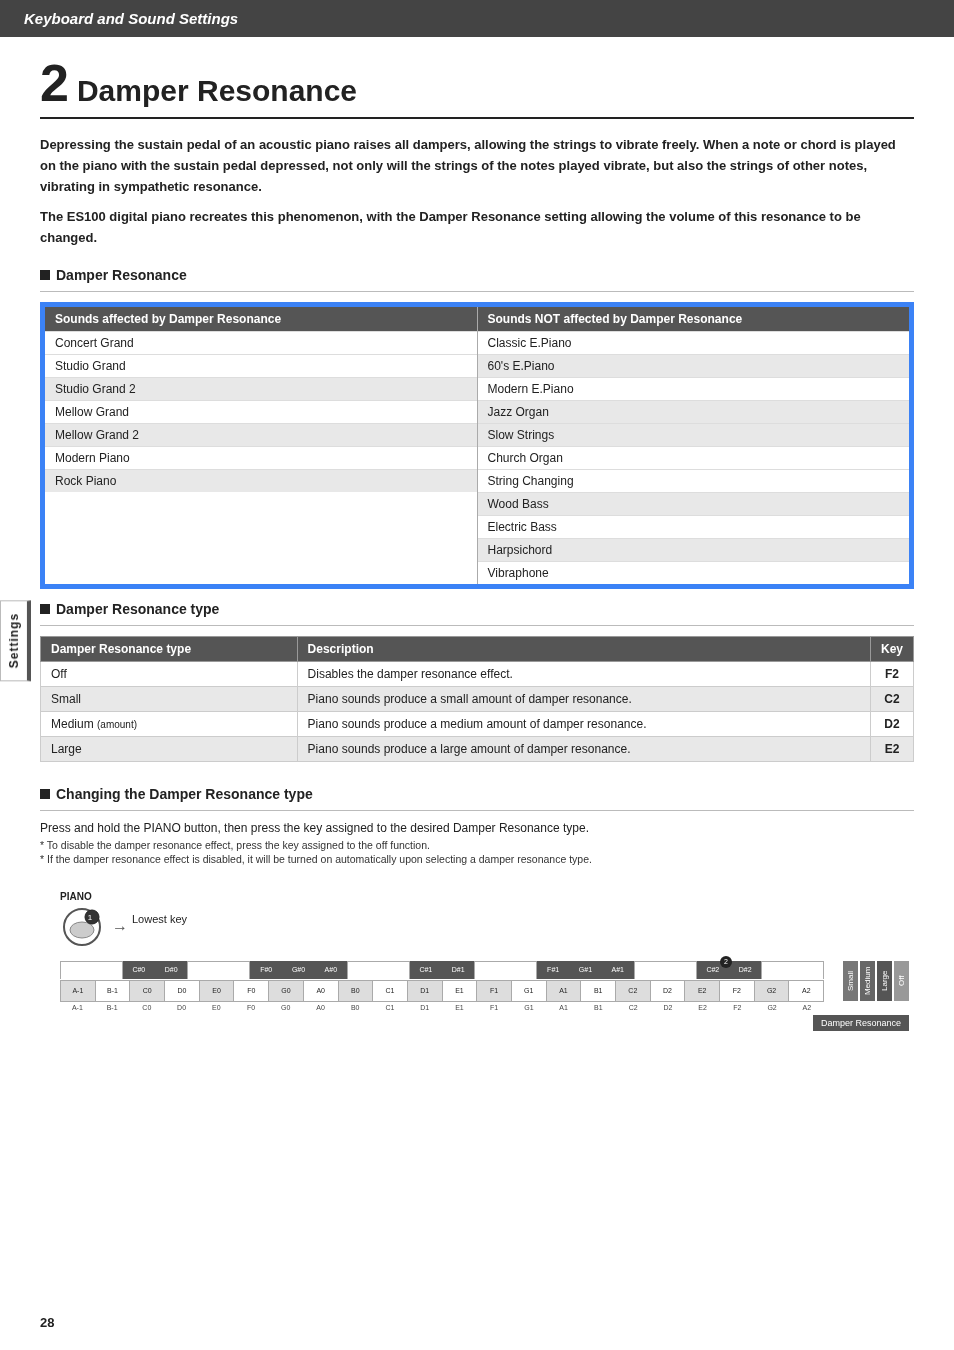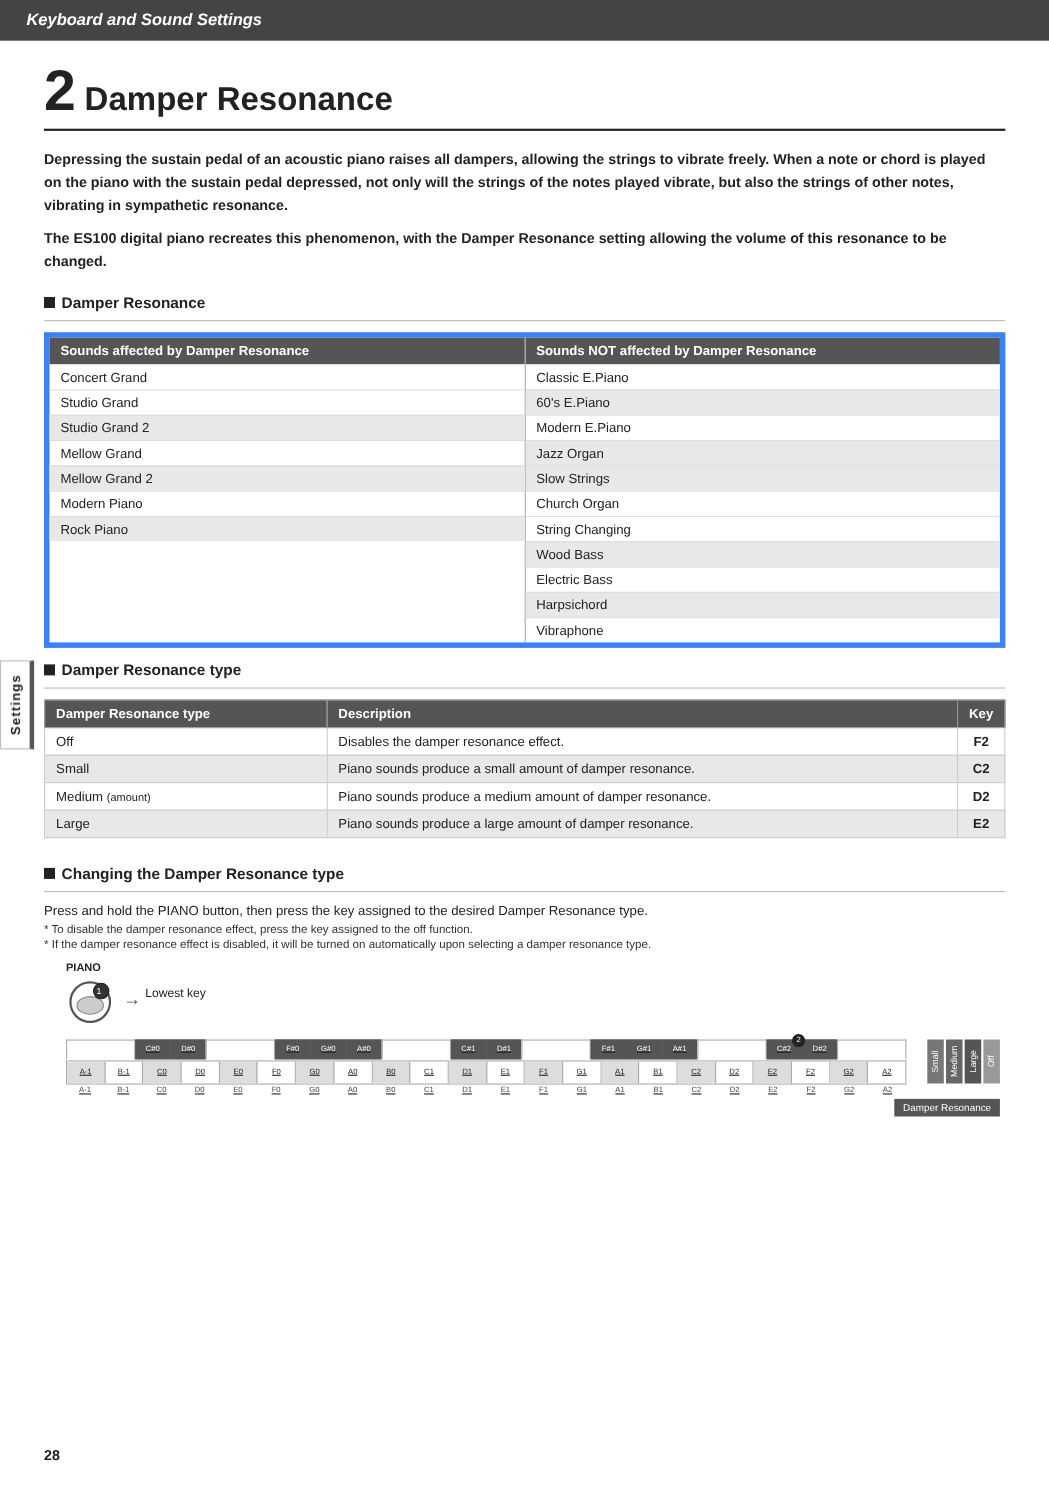--- a/index.html
+++ b/index.html
@@ -182,22 +182,21 @@
 
     
     .section-rule {
       border: none;
       border-top: 1px solid #bbb;
       margin-bottom: 10px;
     }
 
     .diagram-container {
       position: relative;
-      margin-top: 10px;
-      text-decoration: underline;
+      margin-top: 26px;
     }
   </style>
 </head>
 <body>
 
 <div class="settings-tab">Settings</div>
 
 <div class="header-bar">
   <span>Keyboard and Sound Settings</span>
 </div>

